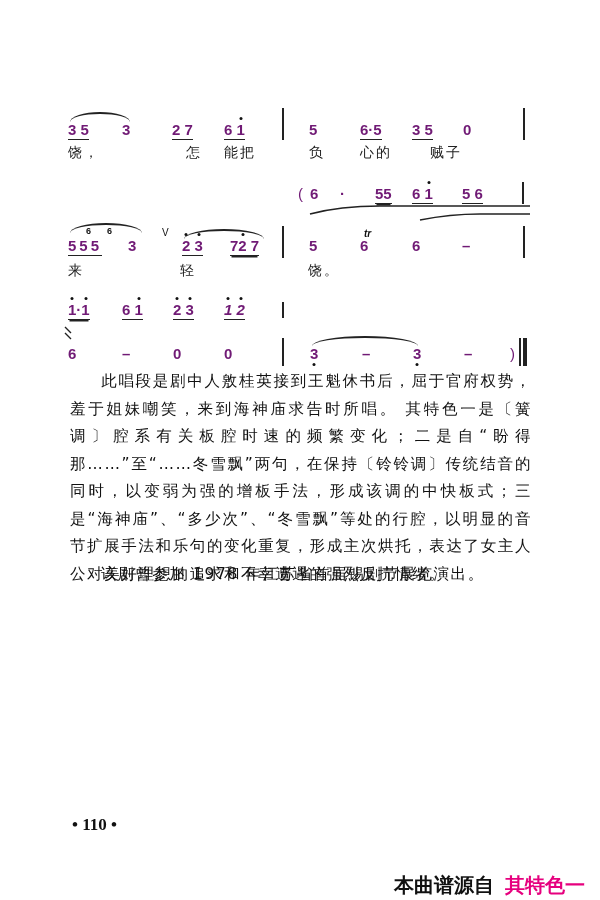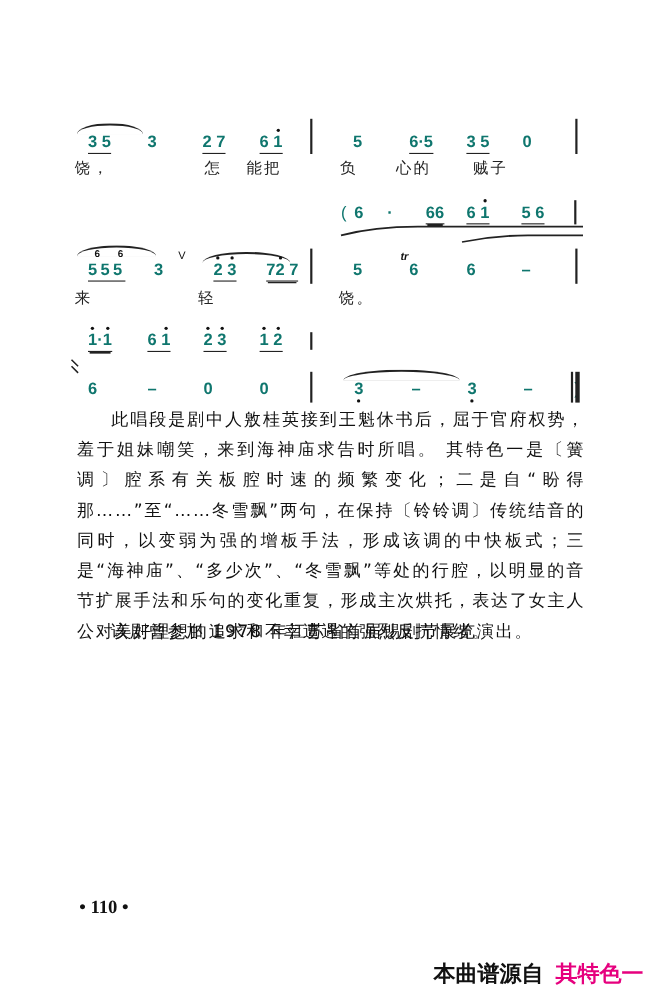--- a/index.html
+++ b/index.html
@@ -3,21 +3,21 @@
   <meta charset="utf-8">
   <style>
     html, body { margin: 0; padding: 0; }
     body {
       width: 600px; height: 900px; background: #ffffff; position: relative; overflow: hidden;
       font-family: "DejaVu Serif", "Liberation Serif", serif; color: #111;
     }
     .abs { position: absolute; }
     .num {
       font-family: "Liberation Sans", "DejaVu Sans", sans-serif; font-weight: bold;
-      font-size: 15px; color: #0f766e; position: absolute; line-height: 16px; white-space: nowrap; margin-left: 12px;
+      font-size: 15px; color: #701a75; position: absolute; line-height: 16px; white-space: nowrap;
     }
     .ul { border-bottom: 1.5px solid #222; padding-bottom: 1px; }
     .ul2 { border-bottom: 1.5px solid #222; padding-bottom: 1px; box-shadow: 0 3px 0 -1.5px #222; }
     .lyric {
       position: absolute; font-size: 14px; color: #222; white-space: nowrap; letter-spacing: 2px;
       font-family: "DejaVu Sans", sans-serif;
     }
     .bar { position: absolute; width: 1.5px; background: #222; }
     .dot-above { position: relative; }
     .dot-above::before {
@@ -69,21 +69,21 @@
   <span class="lyric" style="left:309px; top:144px;">负</span>
   <span class="lyric" style="left:360px; top:144px;">心的</span>
   <span class="lyric" style="left:430px; top:144px;">贼子</span>
 </div>
 
 <div>
 
   <span class="num" style="left:298px; top:186px; font-weight:normal;">(</span>
   <span class="num" style="left:310px; top:186px;">6</span>
   <span class="num" style="left:340px; top:186px;">·</span>
-  <span class="num ul2" style="left:375px; top:186px;">66</span>
+  <span class="num ul2" style="left:375px; top:186px;">55</span>
   <span class="num ul" style="left:412px; top:186px;">
     <span>6</span> <span class="dot-above">1</span>
   </span>
   <span class="num ul" style="left:462px; top:186px;">5 6</span>
   <div class="bar" style="left:522px; top:182px; height:22px;"></div>
 
   <svg class="abs" style="left:300px; top:200px;" width="230" height="25">
     <path d="M10 14 Q40 6 80 6 L230 6" stroke="#222" stroke-width="1.6" fill="none"></path>
     <path d="M120 20 Q150 14 180 14 L230 14" stroke="#222" stroke-width="1.6" fill="none"></path>
   </svg>
@@ -121,21 +121,21 @@
 
   <span class="num ul2" style="left:68px; top:302px;">
     <span class="dot-above">1</span>·<span class="dot-above">1</span>
   </span>
   <span class="num ul" style="left:122px; top:302px;">
     <span>6</span> <span class="dot-above">1</span>
   </span>
   <span class="num ul" style="left:173px; top:302px;">
     <span class="dot-above">2</span> <span class="dot-above">3</span>
   </span>
-  <span class="num ul" style="left:224px; top:302px;">
+  <span class="num ul" style="left:224px; top:302px;font-style:italic;">
     <span class="dot-above">1</span> <span class="dot-above">2</span>
   </span>
   <div class="bar" style="left:282px; top:302px; height:16px;"></div>
 
   <svg class="abs" style="left:62px; top:325px;" width="14" height="18">
     <path d="M3 2 L9 8 M3 8 L9 14" stroke="#222" stroke-width="1.4" fill="none"></path>
   </svg>
 
   <span class="num" style="left:68px; top:346px;">6</span>
   <span class="num" style="left:122px; top:346px;">–</span>

